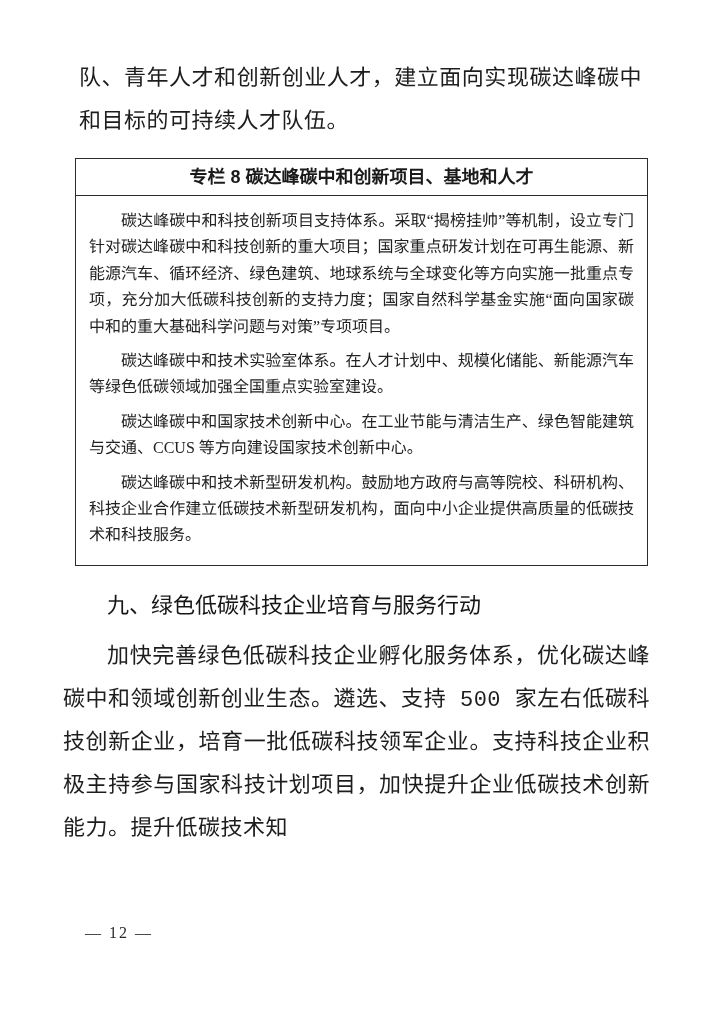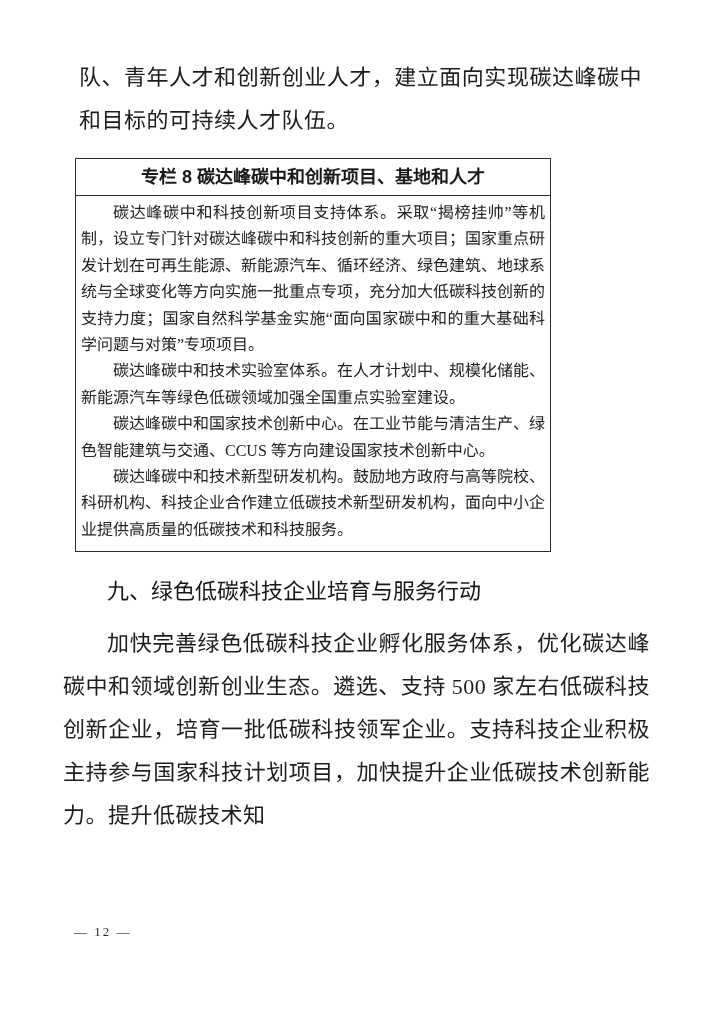--- a/index.html
+++ b/index.html
@@ -18,38 +18,38 @@
   }
   .intro-para {
     margin: 16px;
     font-size: 22px;
     line-height: 43px;
     text-align: justify;
     letter-spacing: 0.5px;
   }
   .column-box {
     margin: 3px 0 0 12px;
-    width: 476px;
+    width: 573px;
     border: 1.5px solid #2b2b2b;
     background: #ffffff;
   }
   .column-box-title {
     font-family: "Liberation Sans", "DejaVu Sans", sans-serif;
     font-weight: bold;
     font-size: 18px;
     color: #1a1a1a;
     text-align: center;
     line-height: 36px;
     border-bottom: 1px solid #2b2b2b;
   }
   .column-box-body {
     padding: 4px 5px 8px 5px;
   }
   .column-box-body p {
-    margin: 0;
+    margin: 8px;
     font-size: 16px;
     line-height: 26.4px;
     text-align: justify;
     text-indent: 2em;
     color: #222222;
   }
   .section-heading {
     margin: 24px 0 0 0;
     padding-left: 44px;
     font-family: "Liberation Sans", "DejaVu Sans", sans-serif;
@@ -58,26 +58,27 @@
     line-height: 32px;
     color: #161616;
   }
   .section-para {
     margin: 14px 8px 0 0;
     font-size: 22px;
     line-height: 43px;
     text-align: justify;
     text-indent: 2em;
     letter-spacing: 0.5px;
+    font-family: Liberation Mono, monospace;
   }
   .page-number {
     position: absolute;
-    left: 74px;
+    left: 85px;
     top: 924px;
-    font-size: 13px;
+    font-size: 16px;
     letter-spacing: 2px;
     color: #2a2a2a;
   }
 </style>
 </head>
 <body>
 
 <div class="content">
 
   <p class="intro-para">队、青年人才和创新创业人才，建立面向实现碳达峰碳中和目标的可持续人才队伍。</p>

